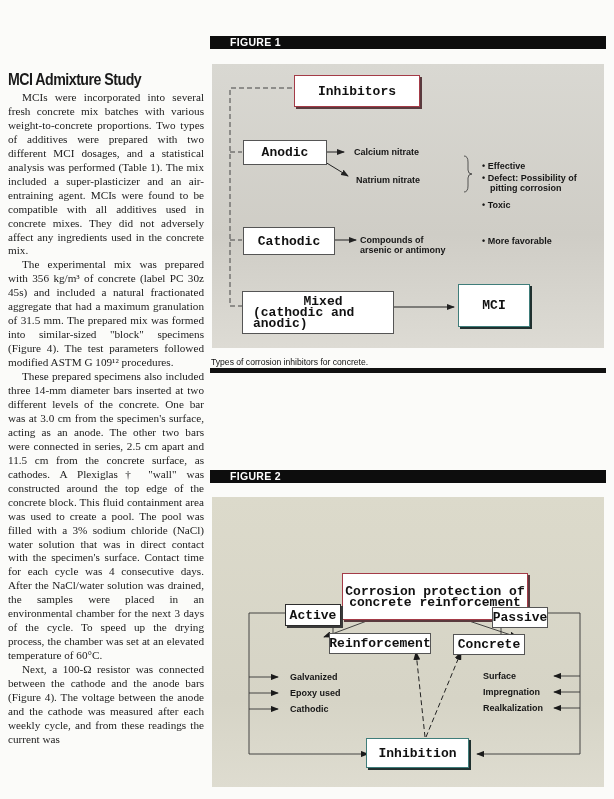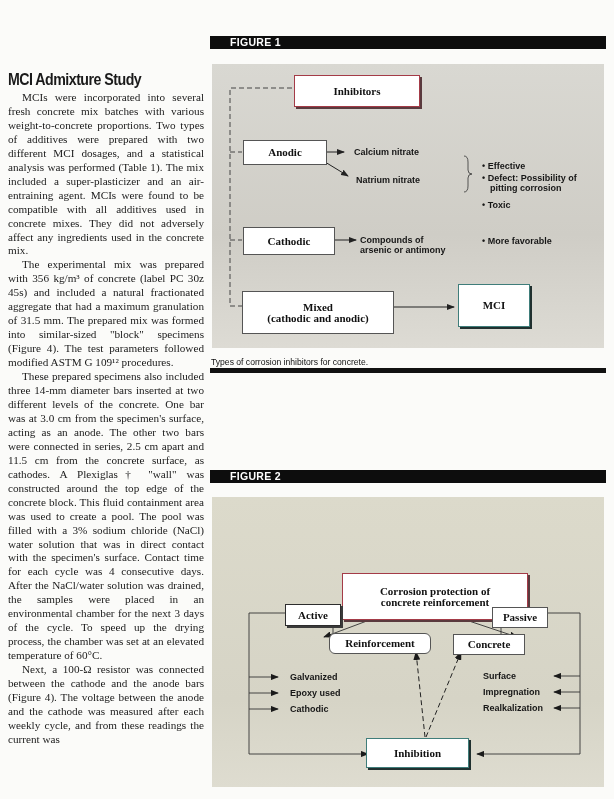--- a/index.html
+++ b/index.html
@@ -34,22 +34,22 @@
 
   
   .panel {
     position: absolute; left: 212px; width: 392px;
     background: linear-gradient(180deg, #d9d8d2 0%, #cfcdc6 60%, #dddbd4 100%);
   }
   .panel2 { background: linear-gradient(180deg, #dcdacb 0%, #d6d4c6 70%, #dedcd0 100%); }
 
   .box {
     position: absolute; background: #fff; border: 1px solid #2d2d2d;
-    font-family: Liberation Serif, serif; font-weight: bold;
-    font-size: 11px; display: flex; align-items: center; justify-content: center;
+    font-family: Liberation Mono, monospace; font-weight: bold;
+    font-size: 13px; display: flex; align-items: center; justify-content: center;
     line-height: 11px; color: #111;
     box-shadow: 2px 2px 0 #3a3a3a;
   }
   .box.red { border: 1.5px solid #a43b47; box-shadow: 2px 2px 0 #5a3a3e; }
   .box.teal { border: 1.5px solid #3f7d7a; box-shadow: 2px 2px 0 #20302f; }
   .box.plain { box-shadow: none; border-color: #555; }
 
   .lbl {
     position: absolute; font-family: "Liberation Sans", sans-serif; font-weight: bold;
     font-size: 9px; line-height: 10.5px; color: #161616; white-space: nowrap;
@@ -102,21 +102,21 @@
   <div class="lbl" style="left:270px; top:97px;">• Effective</div>
   <div class="lbl" style="left:270px; top:109px;">• Defect: Possibility of</div>
   <div class="lbl" style="left:278px; top:119px;">pitting corrosion</div>
   <div class="lbl" style="left:270px; top:136px;">• Toxic</div>
 
   <div class="box plain" style="left:31px; top:163px; width:92px; height:28px; box-shadow:none;">Cathodic</div>
   <div class="lbl" style="left:148px; top:171px;">Compounds of</div>
   <div class="lbl" style="left:148px; top:181px;">arsenic or antimony</div>
   <div class="lbl" style="left:270px; top:172px;">• More favorable</div>
 
-  <div class="box plain" style="left:30px; top:227px; width:152px; height:43px; box-shadow:none; flex-direction:column;">
+  <div class="box plain" style="left:30px; top:227px; width:152px; height:43px; box-shadow:none; flex-direction:column;padding-left:10px;">
     <span>Mixed</span>
     <span>(cathodic and anodic)</span>
   </div>
   <div class="box teal" style="left:246px; top:220px; width:72px; height:43px;">MCI</div>
 </div>
 
 <div class="caption">Types of corrosion inhibitors for concrete.</div>
 <div class="fig-rule" style="top:368px;"></div>
 
 <div class="fig-bar" style="top:470px;">FIGURE 2</div>
@@ -156,21 +156,21 @@
     </g>
   </svg>
 
   <div class="box red" style="left:130px; top:56px; width:186px; height:47px; flex-direction:column;margin-top:20px;">
     <span>Corrosion protection of</span>
     <span>concrete reinforcement</span>
   </div>
 
   <div class="box" style="left:73px; top:107px; width:56px; height:22px;">Active</div>
   <div class="box plain" style="left:280px; top:110px; width:56px; height:21px;">Passive</div>
-  <div class="box plain" style="left:117px; top:136px; width:102px; height:21px;border-radius:6px;">Reinforcement</div>
+  <div class="box plain" style="left:117px; top:136px; width:102px; height:21px;">Reinforcement</div>
   <div class="box plain" style="left:241px; top:137px; width:72px; height:21px;">Concrete</div>
 
   <div class="lbl" style="left:78px; top:175px;">Galvanized</div>
   <div class="lbl" style="left:78px; top:191px;">Epoxy used</div>
   <div class="lbl" style="left:78px; top:207px;">Cathodic</div>
 
   <div class="lbl" style="left:271px; top:174px;">Surface</div>
   <div class="lbl" style="left:271px; top:190px;">Impregnation</div>
   <div class="lbl" style="left:271px; top:206px;">Realkalization</div>
 

